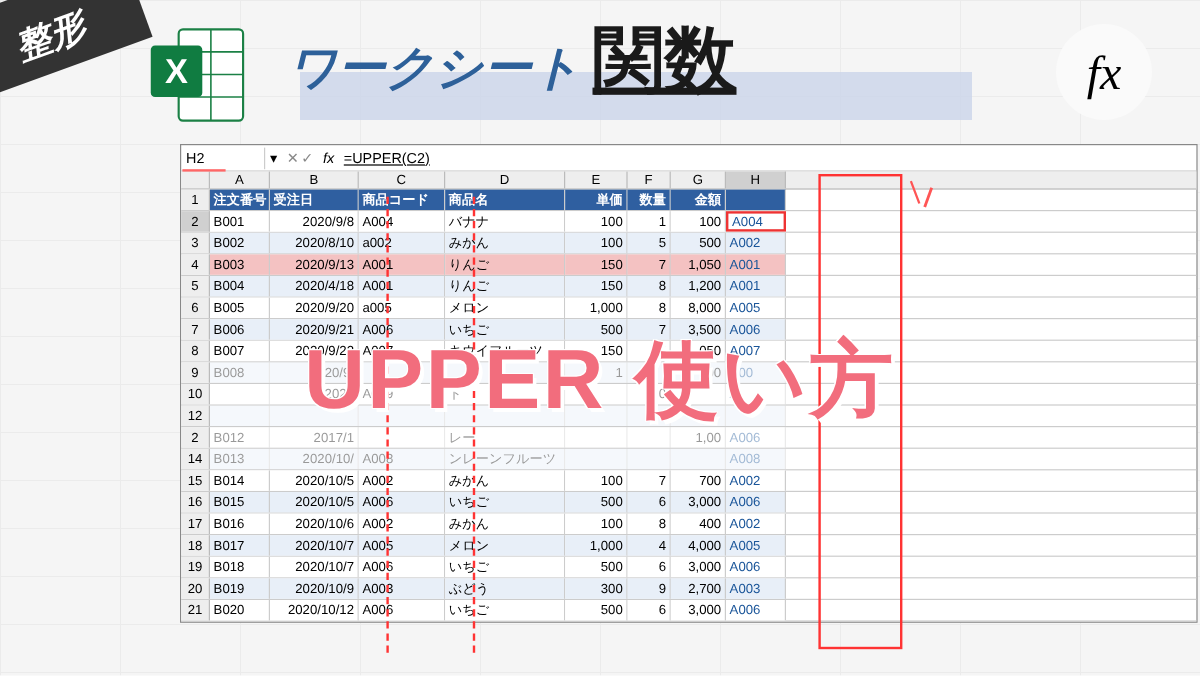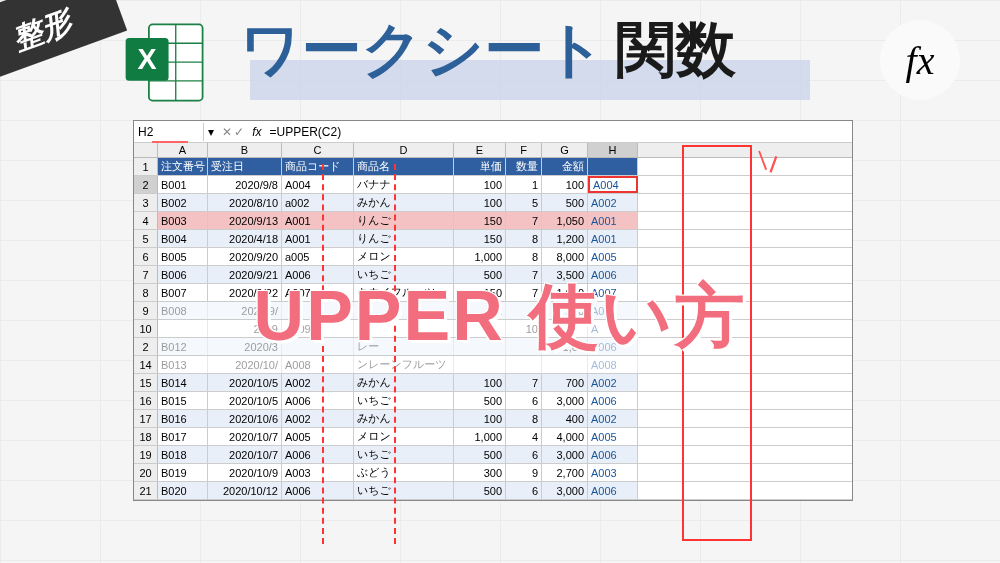--- a/index.html
+++ b/index.html
@@ -51,64 +51,64 @@
 }
 .title-bg {
   position: absolute;
   top: 60px;
   left: 250px;
   width: 560px;
   height: 40px;
   background: #cbd5ea;
   opacity: 0.8;
 }
-.title .blue { color: #2d6099; font-size: 60px; font-weight: bold; }
-.title .black { color: #1a1a1a; font-size: 60px; font-weight: bold; }
+.title .blue { color: #2d6099; font-size: 40px; font-weight: bold; font-style: italic; }
+.title .black { color: #1a1a1a; font-size: 60px; font-weight: bold; text-decoration: underline; }
 .fx-badge {
   position: absolute;
   top: 20px; right: 40px;
   width: 80px; height: 80px;
   border-radius: 50%;
   background: #fafafa;
   display: flex;
   align-items: center;
   justify-content: center;
   font-style: italic;
   font-size: 40px;
   font-family: "Times New Roman", serif;
 }
 .sheet-wrap {
   position: absolute;
   top: 120px;
-  left: 133px;
-  width: 720px;
+  left: 150px;
+  width: 848px;
   background: #fff;
   border: 1px solid #888;
   font-size: 12px;
 }
 .namebox-row { display: flex; border-bottom: 1px solid #ccc; align-items: center; height: 22px; }
 .namebox { width: 70px; padding: 2px 4px; border-right: 1px solid #ccc; }
 .namebox-caret { padding: 0 4px; }
 .fx-btns { display:flex; gap:2px; padding:0 4px; color:#888; }
 .fx-label { font-style: italic; padding: 0 4px; }
-.formula { flex:1; padding:2px 4px; }
+.formula { flex:1; padding:2px 4px;text-decoration:underline; }
 .nb-underline { position:absolute; top:141px; left:152px; width:36px; height:2px; background:#f66; }
 .col-headers { display:flex; background:#eee; border-bottom:1px solid #bbb; }
 .rowhdr-spacer { width:24px; border-right:1px solid #bbb; }
 .ch { border-right:1px solid #bbb; text-align:center; padding:1px 0; font-size:11px; }
 .ch.sel { background:#d0d0d0; }
 .cwA{width:50px}.cwB{width:74px}.cwC{width:72px}.cwD{width:100px}.cwE{width:52px}.cwF{width:36px}.cwG{width:46px}.cwH{width:50px}
 .tbody { }
 .trow { display:flex; height:18px; border-bottom:1px solid #ccc; }
 .trow:nth-child(odd) .dc { background:#e8eff8; }
 .trow:nth-child(even) .dc { background:#ffffff; }
 .rowhdr { width:24px; background:#eee; border-right:1px solid #bbb; text-align:center; font-size:11px; display:flex;align-items:center;justify-content:center; }
 .rowhdr.sel{background:#d0d0d0;}
 .dc { border-right:1px solid #ccc; padding:1px 3px; font-size:11px; overflow:hidden; white-space:nowrap; display:flex;align-items:center;}
-.hdr-row .dc { background:#2f5fa0 !important; color:#fff; font-weight:normal; }
+.hdr-row .dc { background:#2f5fa0 !important; color:#fff; font-weight:bold; }
 .dc.r { justify-content:flex-end; }
 .dc.hcol { color:#1a5599; }
 .row-hi .dc { background:#f4c2c2 !important; }
 .hcell { border:2px solid #e33; background:#fff !important; }
 .red-dashed-v { position:absolute; border-left:2px dashed #f33; top:164px; height:380px; }
 .rdv1{ left:322px; } .rdv2{ left:394px; }
 .red-col-box { position:absolute; border:2px solid #f33; top:145px; left:682px; width:70px; height:396px; pointer-events:none; }
 .spark { position:absolute; top:148px; left:754px; font-size:18px; color:#f55; font-weight:bold; transform:rotate(20deg);}
 .big-overlay {
   position:absolute;
@@ -282,23 +282,34 @@
         <div class="dc cwA"></div>
         <div class="dc cwB r">2029</div>
         <div class="dc cwC">A009</div>
         <div class="dc cwD">ド</div>
         <div class="dc cwE r"></div>
         <div class="dc cwF r">10</div>
         <div class="dc cwG r"></div>
         <div class="dc cwH hcol">A</div>
       </div>
       <div class="trow fade-row">
+        <div class="rowhdr">12</div>
+        <div class="dc cwA"></div>
+        <div class="dc cwB r"></div>
+        <div class="dc cwC"></div>
+        <div class="dc cwD"></div>
+        <div class="dc cwE r"></div>
+        <div class="dc cwF r"></div>
+        <div class="dc cwG r"></div>
+        <div class="dc cwH hcol"></div>
+      </div>
+      <div class="trow fade-row">
         <div class="rowhdr">2</div>
         <div class="dc cwA">B012</div>
-        <div class="dc cwB r">2020/3</div>
+        <div class="dc cwB r">2017/1</div>
         <div class="dc cwC"></div>
         <div class="dc cwD">レー</div>
         <div class="dc cwE r"></div>
         <div class="dc cwF r"></div>
         <div class="dc cwG r">1,00</div>
         <div class="dc cwH hcol">A006</div>
       </div>
       <div class="trow fade-row">
         <div class="rowhdr">14</div>
         <div class="dc cwA">B013</div>

